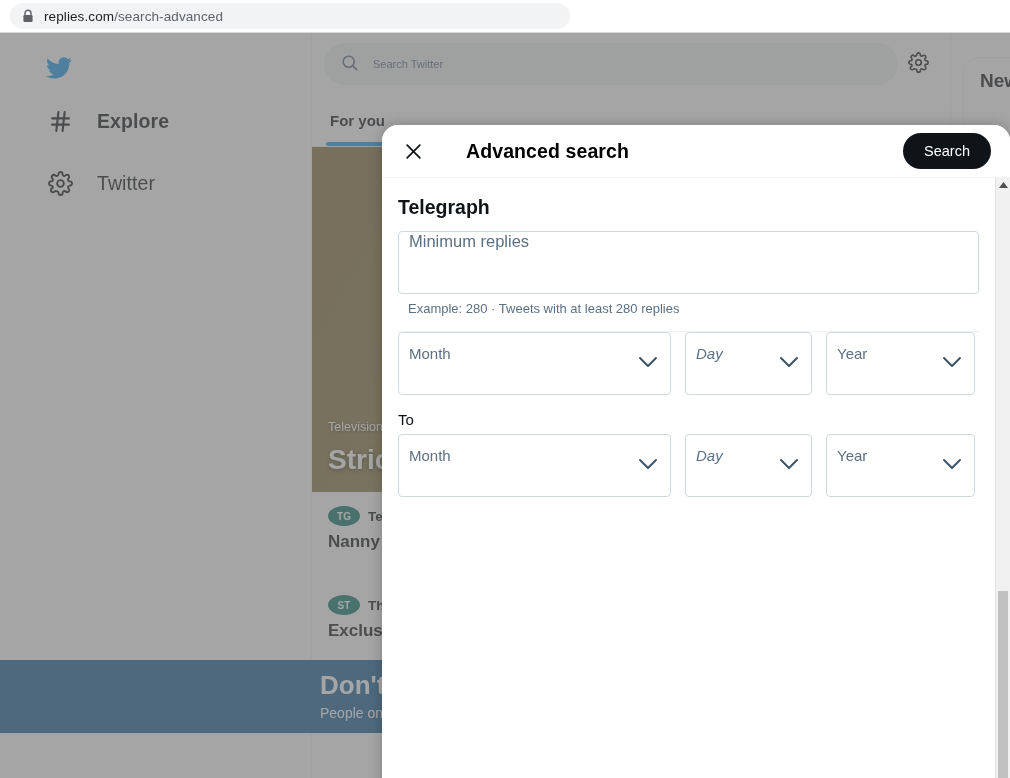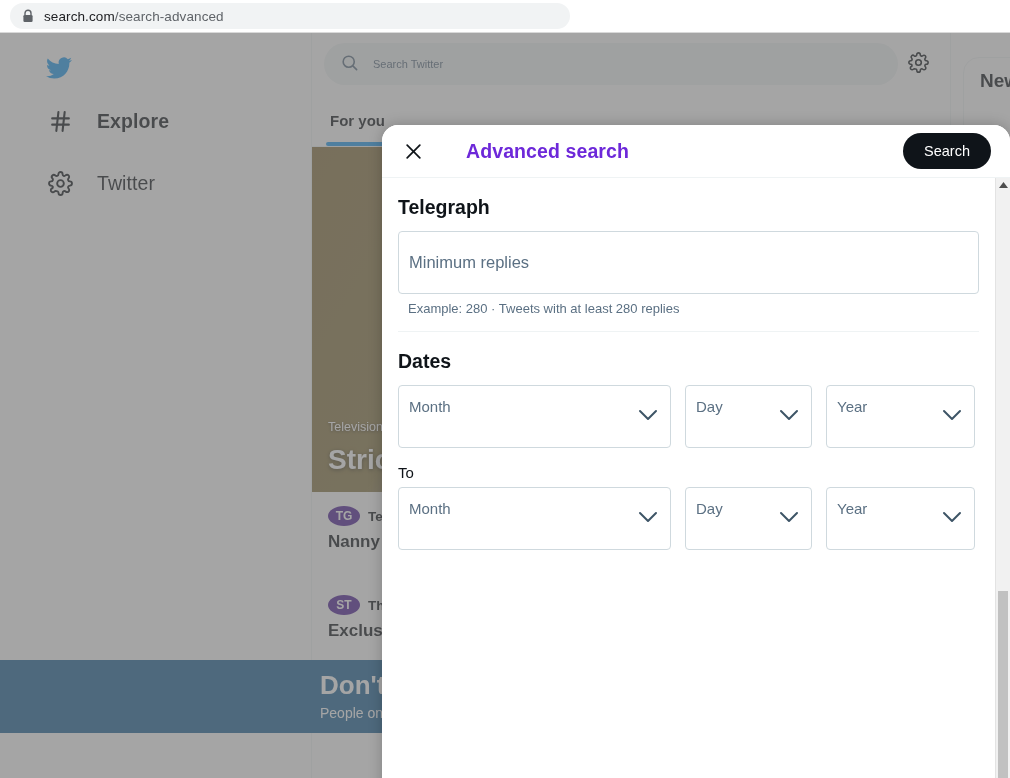--- a/index.html
+++ b/index.html
@@ -106,21 +106,21 @@
     position: absolute; left: 16px; bottom: 16px;
     color: #fff; font-size: 28px; font-weight: bold;
     text-shadow: 0 1px 4px rgba(0,0,0,.6);
     white-space: nowrap;
   }
 
   .news-item { padding: 14px 16px 10px 16px; }
   .news-head { display:flex; align-items:center; gap: 8px; }
   .news-avatar {
     width: 32px; height: 20px; border-radius: 50%;
-    background: #4c1d95; color: #fff; font-size: 12px;
+    background: #0f766e; color: #fff; font-size: 10px;
     display:flex; align-items:center; justify-content:center; font-weight:bold;
     flex: 0 0 auto;
   }
   .news-source { font-size: 13.5px; font-weight: bold; color: #0f1419; white-space: nowrap;}
   .news-title {
     margin-top: 5px; font-size: 17px; font-weight: bold; color: #0f1419;
     line-height: 1.3; white-space: nowrap;
   }
 
   
@@ -176,21 +176,21 @@
     padding: 0 12px 0 14px;
     border-bottom: 1px solid #eff3f4;
     background: #fff;
   }
   #close-btn {
     width: 34px; height: 34px; border-radius: 50%;
     display: flex; align-items: center; justify-content: center;
     cursor: pointer; flex: 0 0 auto;
   }
   #modal-title {
-    font-size: 19.5px; font-weight: bold; color: #6d28d9;
+    font-size: 19.5px; font-weight: bold; color: #000000;
     margin-left: 36px; letter-spacing: .1px;
   }
   #search-submit {
     margin-left: auto; margin-right: 7px;
     background: #0f1419; color: #fff;
     font-size: 14.5px; font-weight: normal;
     height: 36px; padding: 0 21px; border: none;
     border-radius: 18px; cursor: pointer;
     font-family: "Liberation Sans", sans-serif;
   }
@@ -208,21 +208,21 @@
   }
   .section-title {
     font-size: 19.5px; font-weight: bold; color: #0f1419;
     margin: 18px 0 12px 0;
   }
   .field-group { margin-bottom: 15px; }
   .field-box {
     height: 63px;
     border: 1px solid #cfd9de;
     border-radius: 4px;
-    display: flex; align-items: center;
+    display: flex; align-items: flex-start;
     padding: 0 10px;
     background: #fff;
   }
   .field-box .ph { font-size: 16.5px; color: #5b7083; }
   .field-hint {
     font-size: 13px; color: #5b7083;
     margin-top: 7px; padding-left: 10px;
   }
   .section-divider { border-top: 1px solid #eff3f4; margin-top: 6px; }
 
@@ -234,21 +234,21 @@
     height: 63px;
     display: flex; align-items: flex-start;
     position: relative;
     padding: 12px 10px 0 10px;
     background: #fff;
     cursor: pointer;
   }
   .select-box .sel-val { font-size: 15px; color: #5b7083; }
   .select-box .chev { position: absolute; right: 12px; top: 21px; }
   .sb-month { flex: 0 0 273px; }
-  .sb-day   { flex: 0 0 127px; }
+  .sb-day   { flex: 0 0 127px; font-style: italic; }
   .sb-year  { flex: 0 0 149px; }
 
   
   #modal-scrollbar {
     position: absolute; right: 0; top: 0;
     width: 15px; height: 100%;
     background: #f1f1f1;
     border-left: 1px solid #e3e3e3;
   }
   .sb-arrow {
@@ -266,21 +266,21 @@
 <body>
 
 <div id="browser-chrome">
   <div id="omnibox">
     <span id="lock-icon">
       <svg width="12" height="14" viewBox="0 0 12 14">
         <path d="M3 6V4.2A3 3 0 0 1 9 4.2V6" fill="none" stroke="#5f6368" stroke-width="1.4"></path>
         <rect x="1.4" y="6" width="9.2" height="7" rx="1.2" fill="#5f6368"></rect>
       </svg>
     </span>
-    <span class="url-text"><span>search.com</span><span class="url-path">/search-advanced</span></span>
+    <span class="url-text"><span>replies.com</span><span class="url-path">/search-advanced</span></span>
   </div>
 </div>
 
 <div id="page">
 
   <nav id="left-nav">
     <div id="twitter-logo">
       <svg width="30" height="26" viewBox="0 0 24 24" fill="#1d9bf0">
         <path d="M23.953 4.57a10 10 0 01-2.825.775 4.958 4.958 0 002.163-2.723 9.99 9.99 0 01-3.127 1.195 4.92 4.92 0 00-8.384 4.482C7.69 8.095 4.067 6.13 1.64 3.162a4.822 4.822 0 00-.666 2.475c0 1.71.87 3.213 2.188 4.096a4.904 4.904 0 01-2.228-.616v.06a4.923 4.923 0 003.946 4.827 4.996 4.996 0 01-2.212.085 4.936 4.936 0 004.604 3.417 9.867 9.867 0 01-6.102 2.105c-.39 0-.779-.023-1.17-.067a13.995 13.995 0 007.557 2.209c9.053 0 13.998-7.496 13.998-13.985 0-.21 0-.42-.015-.63A9.935 9.935 0 0024 4.59z"></path>
       </svg>
@@ -393,21 +393,20 @@
           <div class="field-box">
             <span class="ph">Minimum replies</span>
           </div>
           <div class="field-hint">Example: 280 · Tweets with at least 280 replies</div>
         </div>
 
 
 
         <div class="section-divider"></div>
 
-        <div class="section-title">Dates</div>
 
         <div class="date-row">
           <div class="select-box sb-month">
             <span class="sel-val">Month</span>
             <span class="chev">
               <svg width="20" height="12" viewBox="0 0 20 12" fill="none" stroke="#3d5466" stroke-width="2" stroke-linecap="round" stroke-linejoin="round">
                   <polyline points="2,2 10,10 18,2"></polyline>
                 </svg>
             </span>
           </div>

